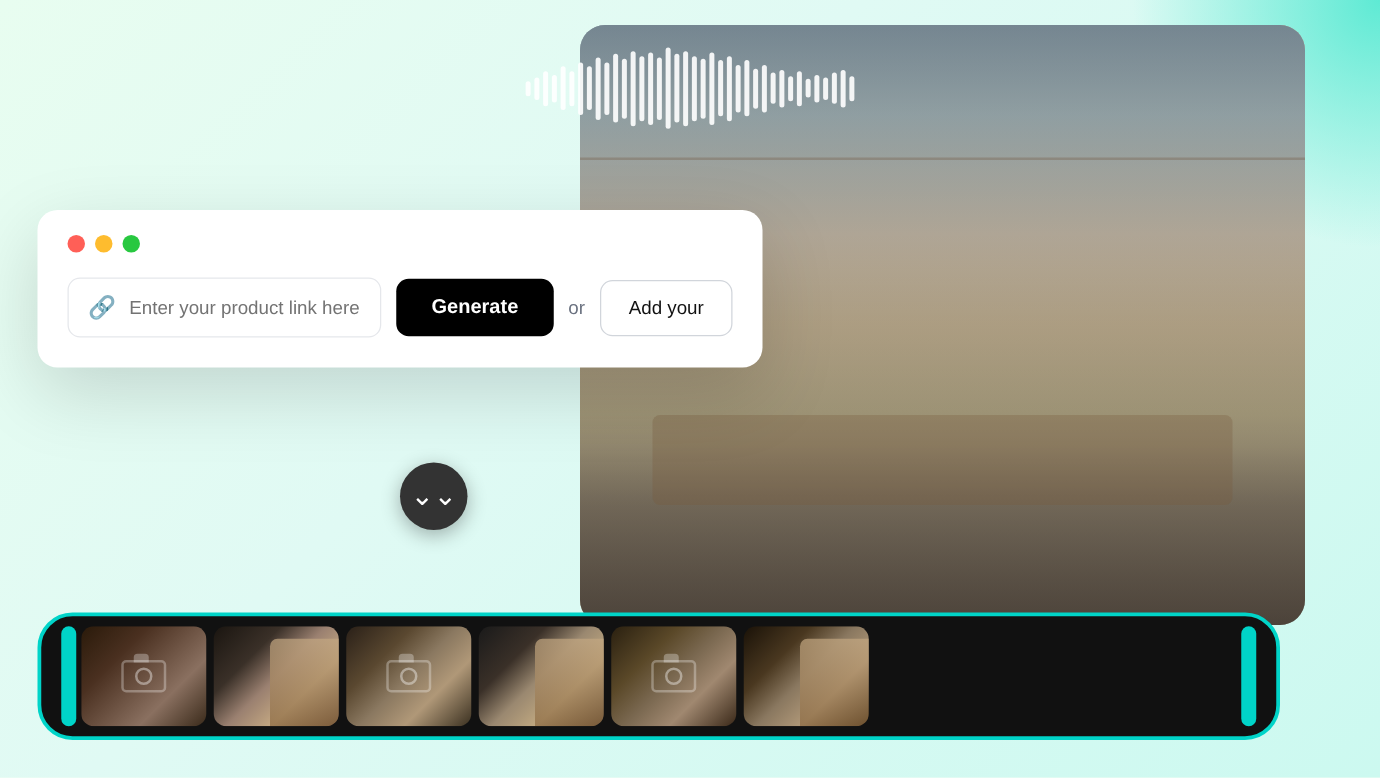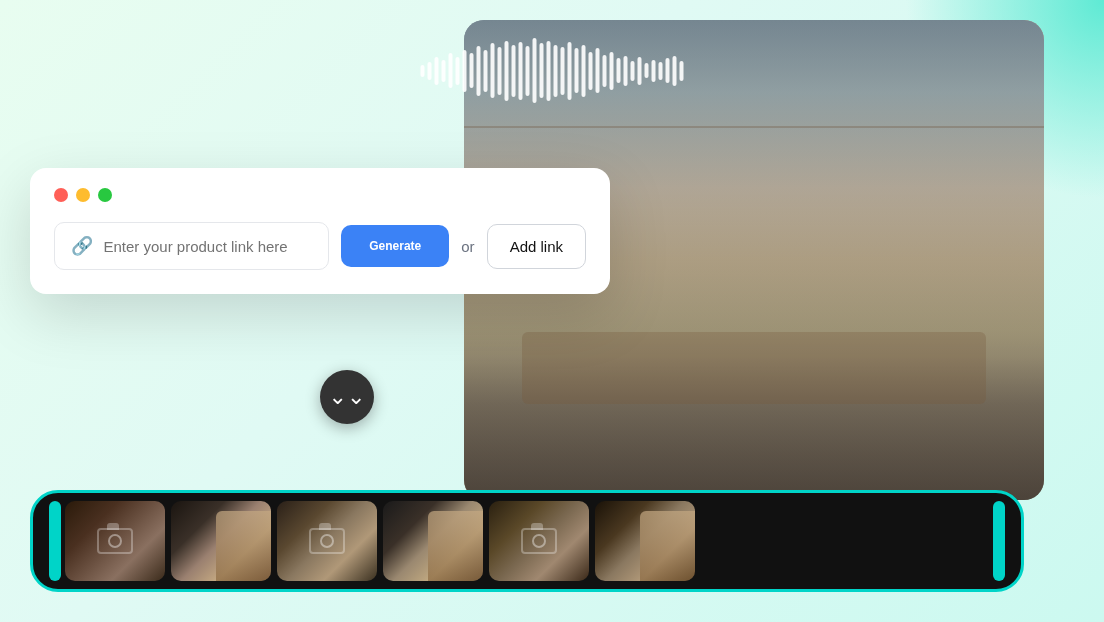--- a/index.html
+++ b/index.html
@@ -127,26 +127,26 @@
       flex-shrink: 0;
     }
 
     .url-input-text {
       color: #737373;
       font-size: 15px;
       font-weight: 400;
     }
 
     .generate-btn {
-      background: #3b82f6;
+      background: #000000;
       color: white;
       border: none;
       border-radius: 10px;
       padding: 14px 28px;
-      font-size: 12px;
+      font-size: 16px;
       font-weight: 600;
       cursor: pointer;
       white-space: nowrap;
     }
 
     .or-text {
       color: #6b7280;
       font-size: 15px;
       white-space: nowrap;
     }
@@ -407,21 +407,21 @@
   <div class="input-row">
     <div class="url-input-wrapper">
       <span class="link-icon">🔗</span>
       <span class="url-input-text">Enter your product link here</span>
     </div>
 
     <button class="generate-btn">Generate</button>
 
     <span class="or-text">or</span>
 
-    <button class="add-media-btn">Add link</button>
+    <button class="add-media-btn">Add your</button>
   </div>
 </div>
 
 <div class="chevron-indicator">
   <span class="chevron-icon">⌄⌄</span>
 </div>
 
 <div class="video-strip-wrapper">
   <div class="phone-strip">
     <div class="phone-notch-left"></div>

